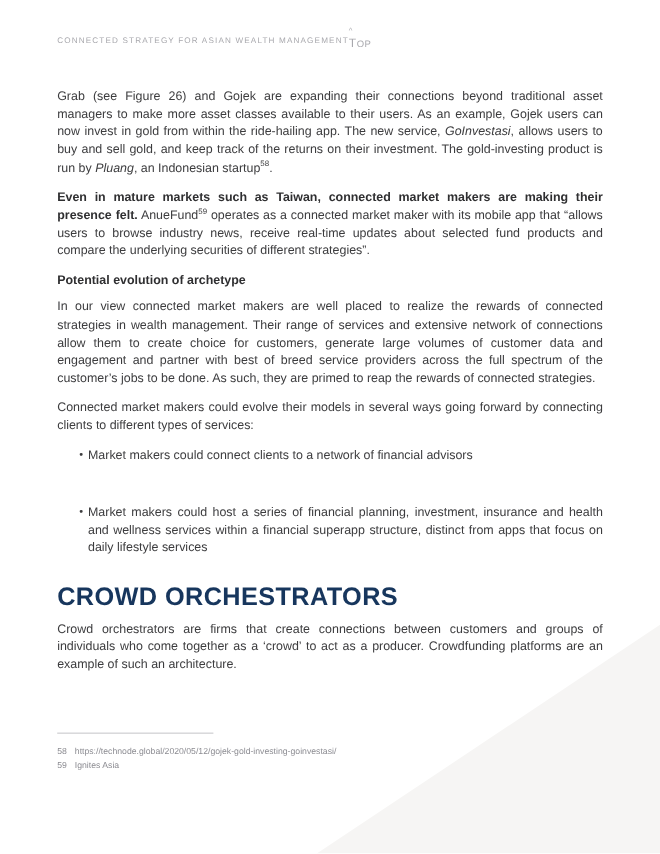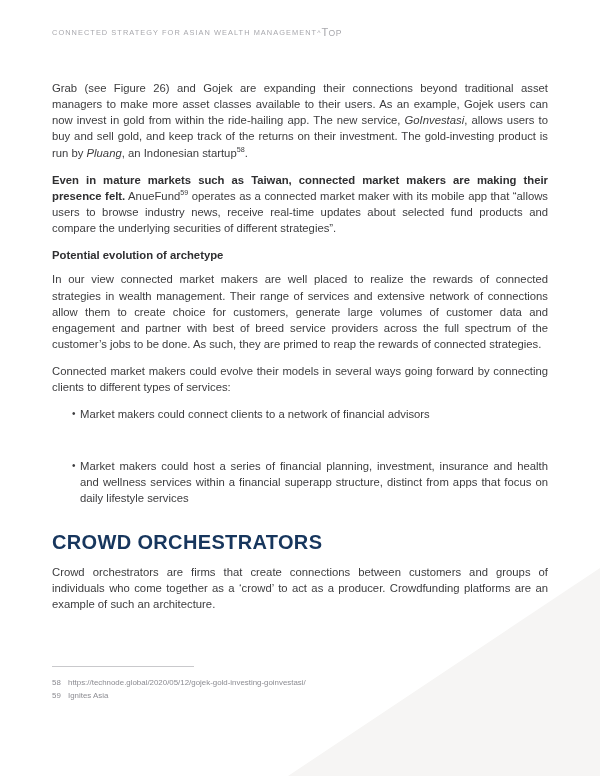--- a/index.html
+++ b/index.html
@@ -53,20 +53,21 @@
     text-transform: uppercase;
     white-space: nowrap;
   }
   .top-link {
     display: flex;
     align-items: baseline;
     gap: 1px;
     color: #a8a8ad;
     text-decoration: none;
     white-space: nowrap;
+    flex-direction: column;
   }
   .top-caret {
     font-size: 7px;
     line-height: 1;
     position: relative;
     top: -1px;
   }
   .top-label {
     font-size: 10px;
     letter-spacing: 0.4px;
@@ -104,21 +105,21 @@
   h3.sub-heading {
     margin: 8px 0 8px 0;
     font-size: 11.3px;
     font-weight: bold;
     color: #2f2f31;
     line-height: 16px;
   }
 
   h2.section-heading {
     margin: 26px 0 12px 0;
-    font-size: 20px;
+    font-size: 23px;
     font-weight: bold;
     letter-spacing: 0.35px;
     color: #17365d;
     text-transform: uppercase;
     line-height: 20px;
   }
 
   ul.bullets {
     margin: 6px 0 0 0;
     padding: 0;

